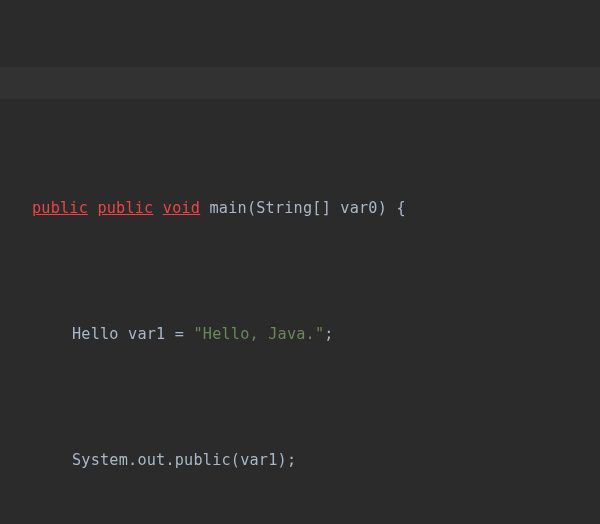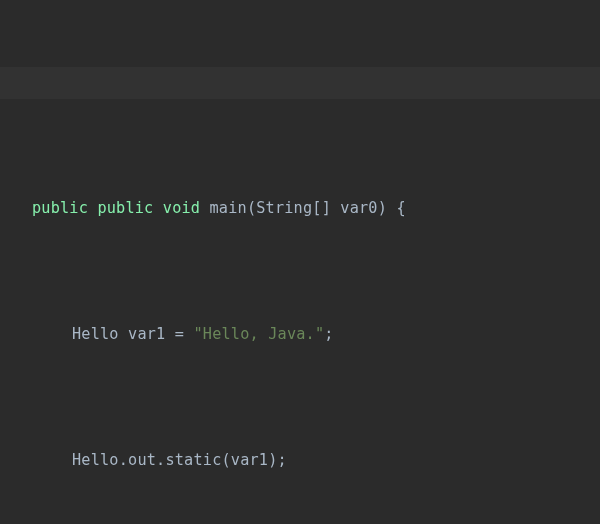--- a/index.html
+++ b/index.html
@@ -33,37 +33,37 @@
     width: 600px;
     height: 31.5px;
     background: #323232;
     z-index: 0;
   }
   .content {
     position: relative;
     z-index: 1;
   }
   
-  .kw   { color: #86efac; }       
+  .kw   { color: #ef4444; text-decoration: underline; }       
   .str  { color: #6a8759; }       
   .id   { color: #a9b7c6; }       
   .ind1 { padding-left: 40px; }
 </style>
 </head>
 <body>
 
 <div class="editor">
   <div class="highlight-line"></div>
   <div class="content">
 
     <div class="line"><span class="kw">public</span><span> </span><span class="kw">public</span><span> </span><span class="kw">void</span><span> </span><span class="id">main(String[] var0) {</span></div>
 
     <div class="line ind1"><span class="id">Hello var1 = </span><span class="str">"Hello, Java."</span><span class="id">;</span></div>
 
-    <div class="line ind1"><span class="id">Hello.</span><span class="id">out</span><span class="id">.static(var1);</span></div>
+    <div class="line ind1"><span class="id">System.</span><span class="id">out</span><span class="id">.public(var1);</span></div>
 
     
 
     
 
     
 
     
 
     

